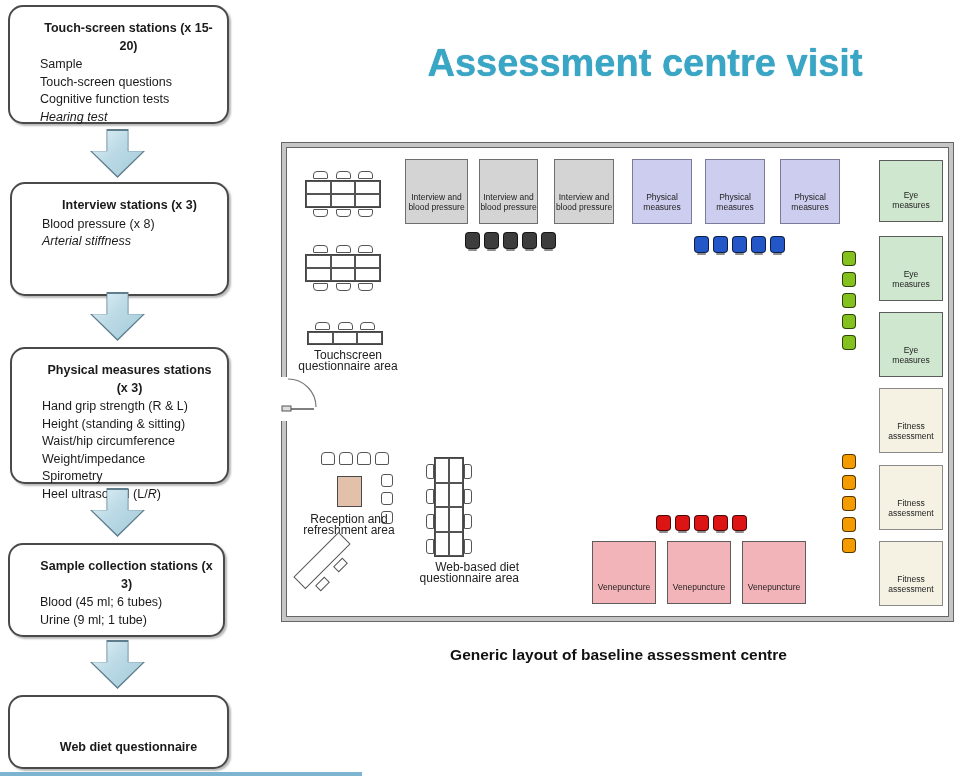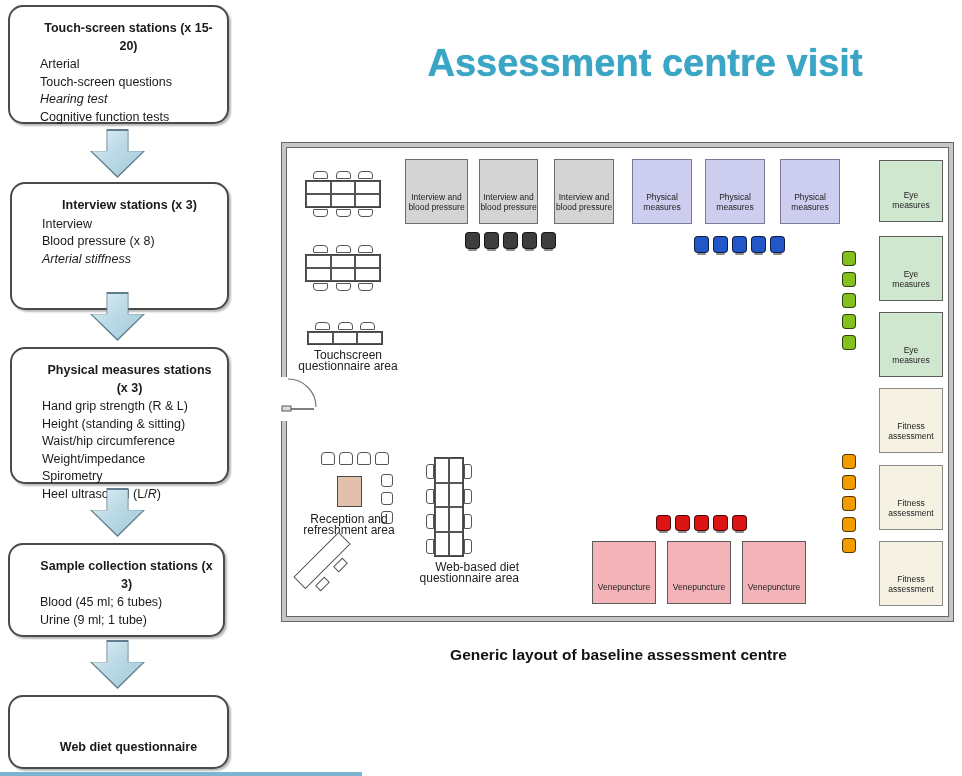--- a/index.html
+++ b/index.html
@@ -92,36 +92,35 @@
   .cutoff-strip{position:absolute;left:0;top:772px;width:362px;height:4px;background:#7db4d0;}
 </style>
 </head>
 <body>
 
 <div id="stage">
 
   <div class="fc-box" style="left:8px;top:5px;width:221px;height:119px;">
     <div class="inner">
       <span class="fc-title">Touch-screen stations (x 15-20)</span>
-      <span class="fc-item">Arterial</span>
+      <span class="fc-item">Sample</span>
       <span class="fc-item">Touch-screen questions</span>
+      <span class="fc-item">Cognitive function tests</span>
       <span class="fc-item em">Hearing test</span>
-      <span class="fc-item">Cognitive function tests</span>
     </div>
   </div>
 
   <div class="arrow" style="left:90px;top:129px;">
     <div class="a-out"></div>
       <div class="a-in"></div>
   </div>
 
-  <div class="fc-box" style="left:10px;top:182px;width:219px;height:128px;">
+  <div class="fc-box" style="left:10px;top:182px;width:219px;height:114px;">
     <div class="inner">
       <span class="fc-title">Interview stations (x 3)</span>
-      <span class="fc-item">Interview</span>
       <span class="fc-item">Blood pressure (x 8)</span>
       <span class="fc-item em">Arterial stiffness</span>
     </div>
   </div>
 
   <div class="arrow" style="left:90px;top:292px;">
     <div class="a-out"></div>
       <div class="a-in"></div>
   </div>
 

